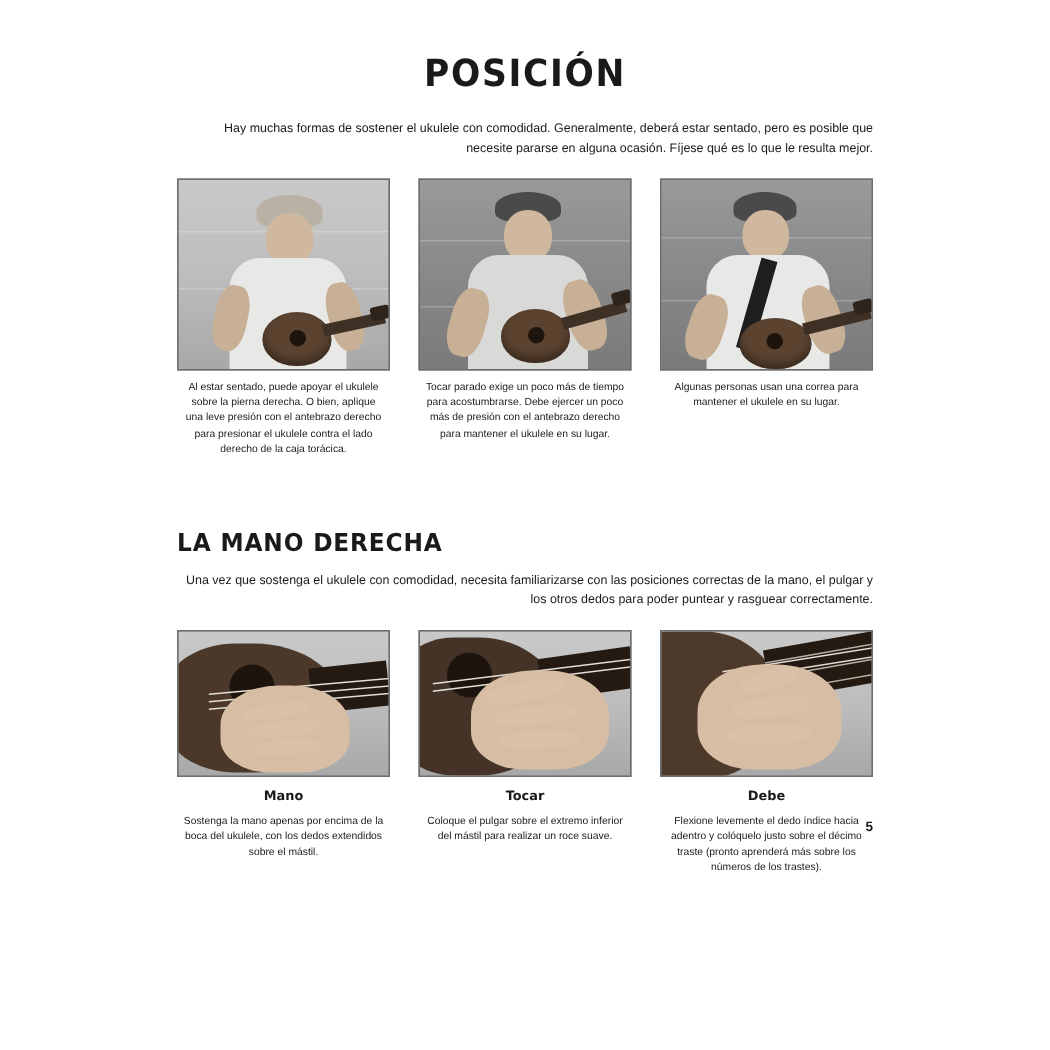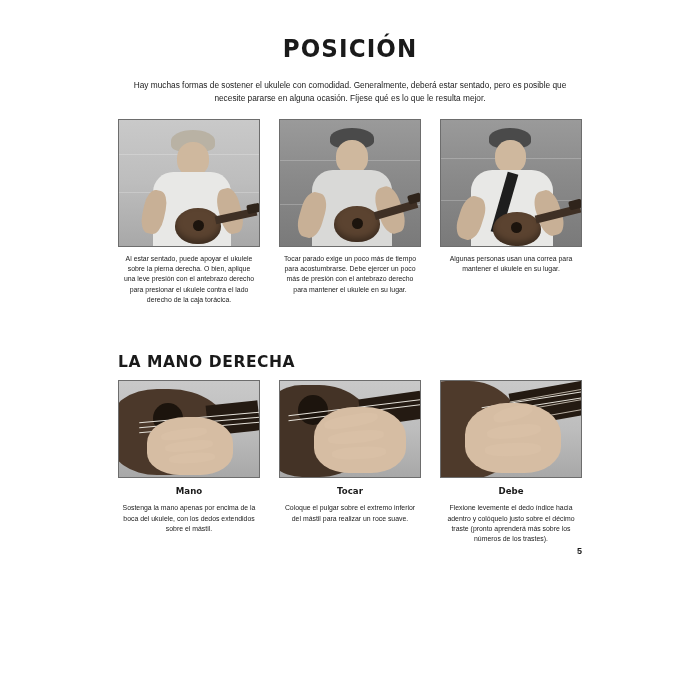--- a/index.html
+++ b/index.html
@@ -38,21 +38,21 @@
     font-size: 16.5px;
     letter-spacing: 0.6px;
     margin: 0 0 9px 0;
     transform: scaleX(0.94);
     transform-origin: left center;
   }
 
   .intro {
     font-size: 8.3px;
     line-height: 1.55;
-    text-align: center;
+    text-align: right;
     margin: 0 0 14px 0;
   }
 
   
   .photo-row {
     display: flex;
     justify-content: space-between;
     align-items: flex-start;
   }
   .photo-col {
@@ -252,20 +252,21 @@
         <div class="uke-neck" style="left:94px; top:90px; width:46px; height:8px; transform:rotate(-14deg);"></div>
         <div class="uke-head" style="left:128px; top:80px; width:13px; height:9px; transform:rotate(-14deg);"></div>
       </div>
       <p class="caption">Algunas personas usan una correa para mantener el ukulele en su lugar.</p>
     </div>
   </div>
 
   <div class="spacer-lg"></div>
 
   <h2 class="section-title">LA MANO DERECHA</h2>
+  <p class="intro">Una vez que sostenga el ukulele con comodidad, necesita familiarizarse con las posiciones correctas de la mano, el pulgar y los otros dedos para poder puntear y rasguear correctamente.</p>
 
   <div class="photo-row">
 
     <div class="photo-col">
       <div class="photo short">
         <div class="bg-wall light"></div>
         <div class="soundboard" style="left:-10px; top:8px; width:120px; height:86px; background:#4b382a; border-radius:40% 50% 50% 40%;"></div>
         <div class="uke-hole" style="left:34px; top:22px; width:30px; height:30px;"></div>
         <div class="fret-board" style="right:0; top:22px; width:52px; height:30px; transform:rotate(-6deg);"></div>
         <div class="string" style="left:20px; top:36px; width:122px; height:1px; transform:rotate(-5deg);"></div>

